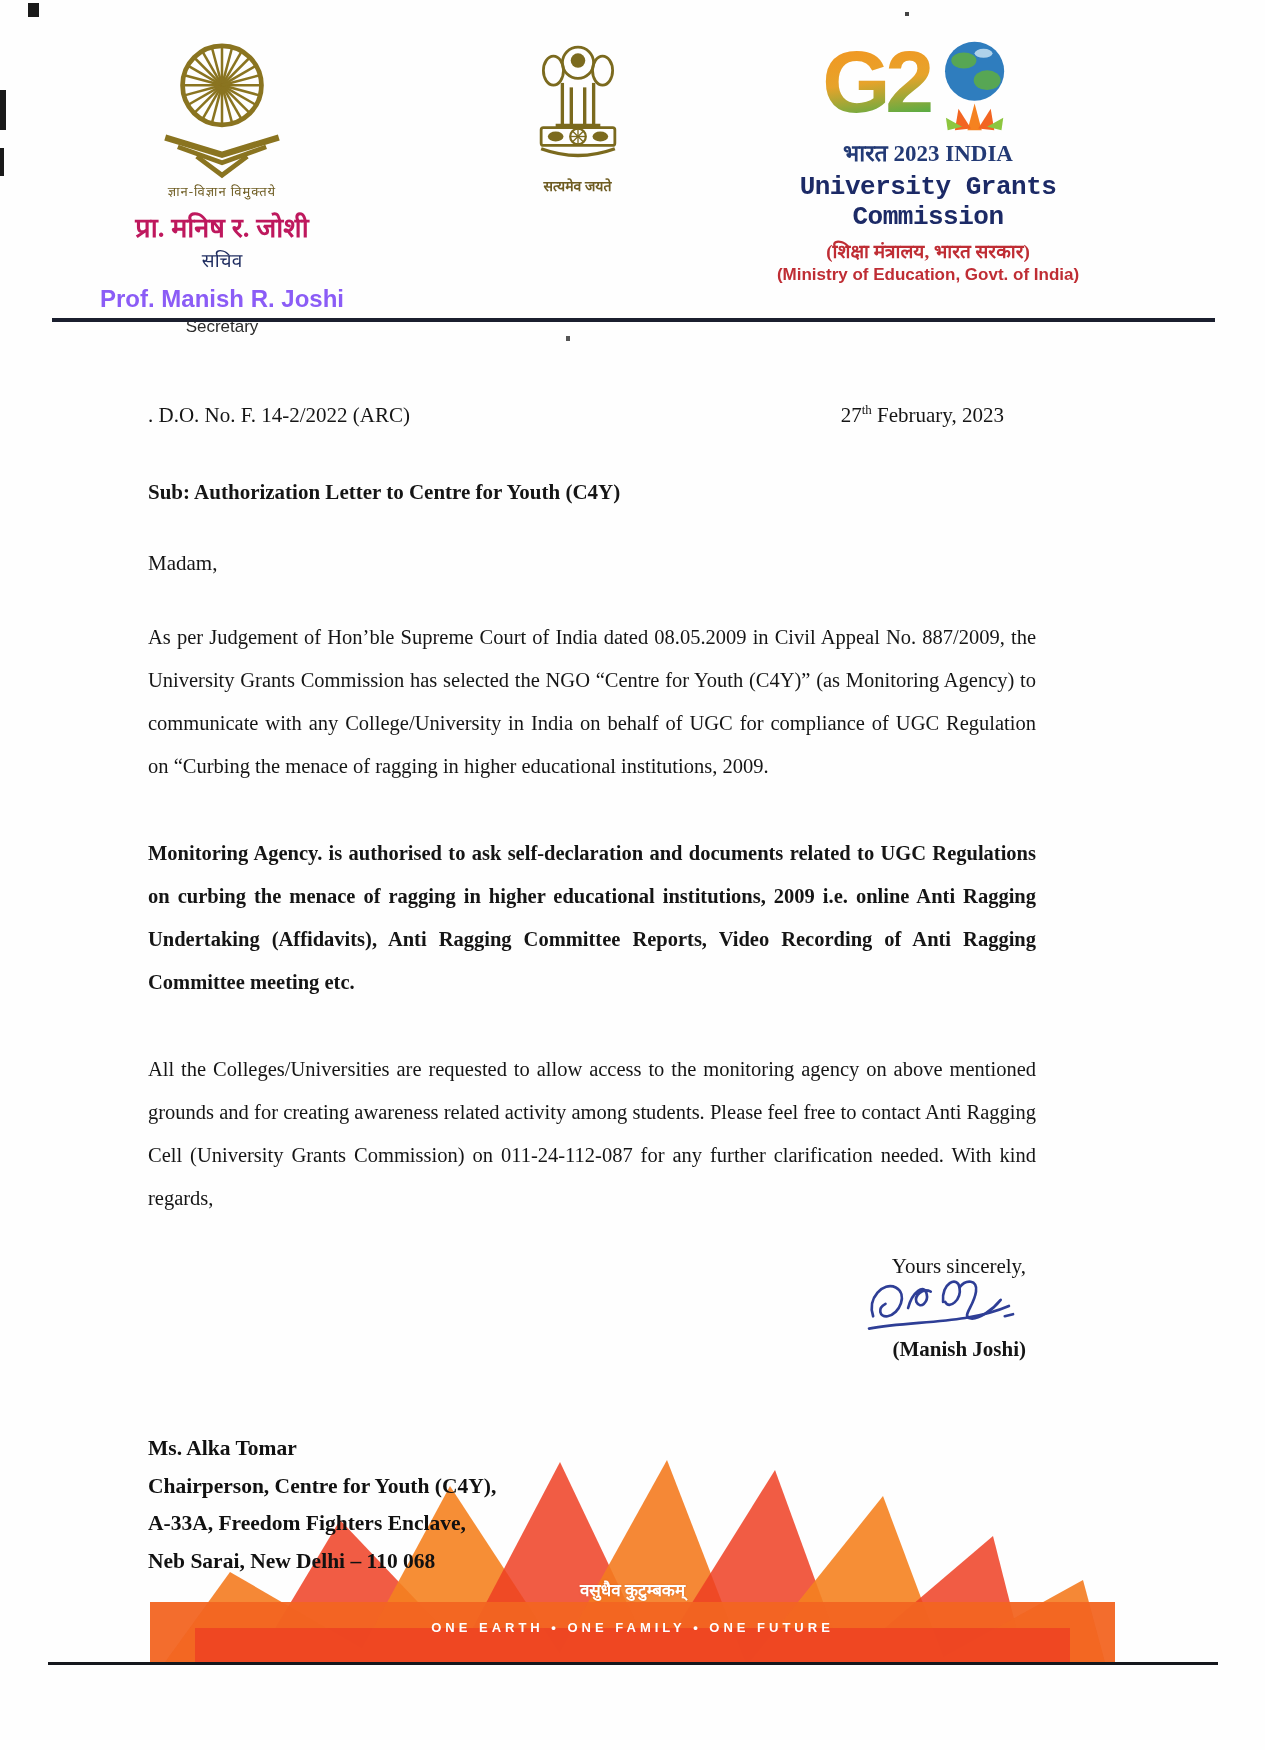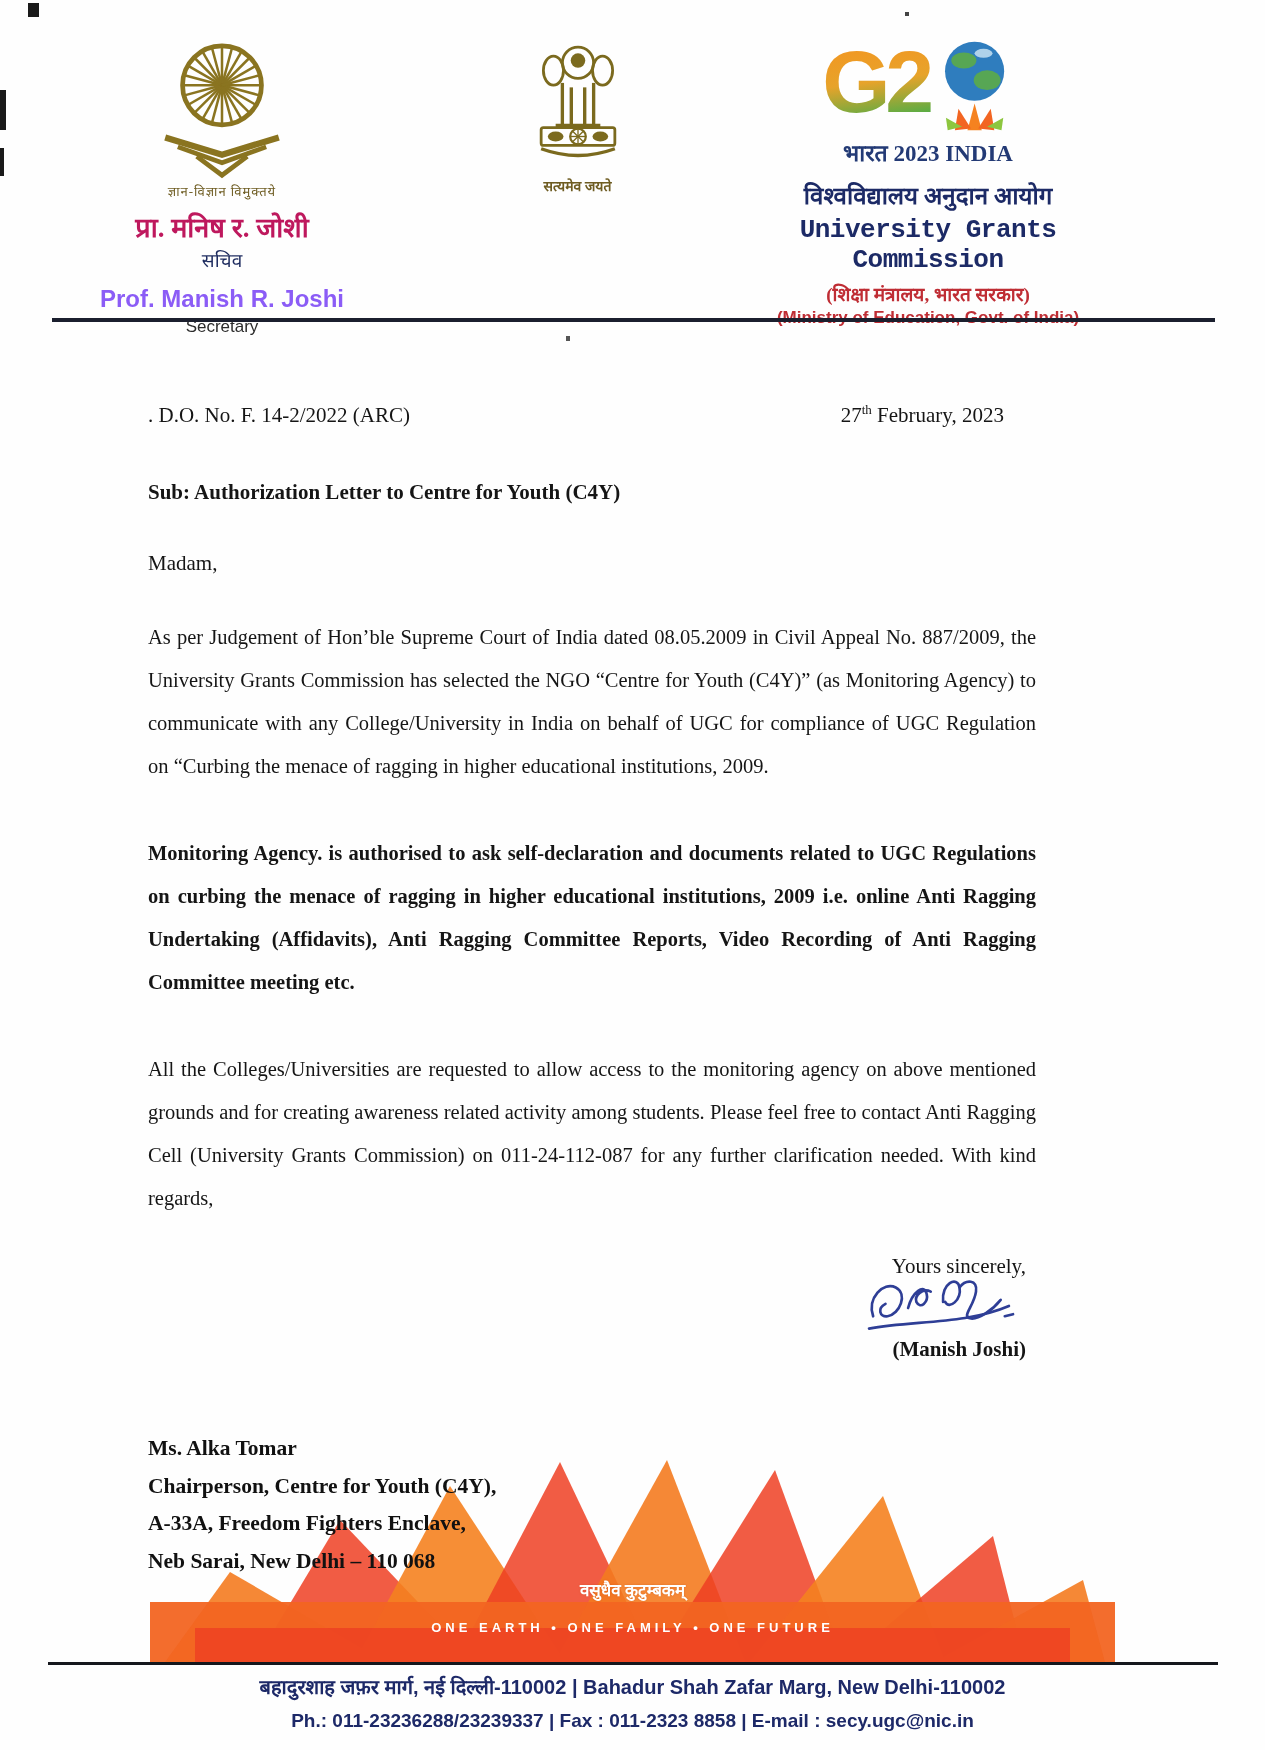--- a/index.html
+++ b/index.html
@@ -158,21 +158,20 @@
       </g>
       <g>
         <polygon points="172,82 164,112 180,112" fill="#f58220"></polygon>
         <polygon points="154,88 150,112 168,110" fill="#f26522"></polygon>
         <polygon points="190,88 194,112 176,110" fill="#f26522"></polygon>
         <polygon points="140,98 142,112 158,108" fill="#8dc63f"></polygon>
         <polygon points="204,98 202,112 186,108" fill="#8dc63f"></polygon>
       </g>
     </svg>
     <div class="bharat-line">भारत 2023 INDIA</div>
-    <div class="org-hi">विश्वविद्यालय अनुदान आयोग</div>
     <div class="org-en">University Grants Commission</div>
     <div class="min-hi">(शिक्षा मंत्रालय, भारत सरकार)</div>
     <div class="min-en">(Ministry of Education, Govt. of India)</div>
   </div>
 
   <div class="top-rule"></div>
 
   <div class="letter">
     <div class="ref-row">
       <span>. D.O. No. F. 14-2/2022 (ARC)</span>
@@ -220,18 +219,14 @@
         <polygon points="800,210 970,210 948,128" fill="#f47b20" fill-opacity="0.9"></polygon>
         <rect x="15" y="150" width="965" height="60" fill="#f26522" fill-opacity="0.95"></rect>
         <rect x="60" y="176" width="875" height="34" fill="#ee4023" fill-opacity="0.8"></rect>
       </g>
     </svg>
     <div class="lotus-text lotus-hi">वसुधैव कुटुम्बकम्</div>
     <div class="lotus-text lotus-en">ONE EARTH • ONE FAMILY • ONE FUTURE</div>
   </div>
 
   <div class="footer-rule"></div>
-  <div class="footer">
-    <div class="footer-line1">बहादुरशाह जफ़र मार्ग, नई दिल्ली-110002  |  Bahadur Shah Zafar Marg, New Delhi-110002</div>
-    <div class="footer-line2">Ph.: 011-23236288/23239337  | Fax : 011-2323 8858 | E-mail : secy.ugc@nic.in</div>
-  </div>
 
 </div>
 
 </body></html>

